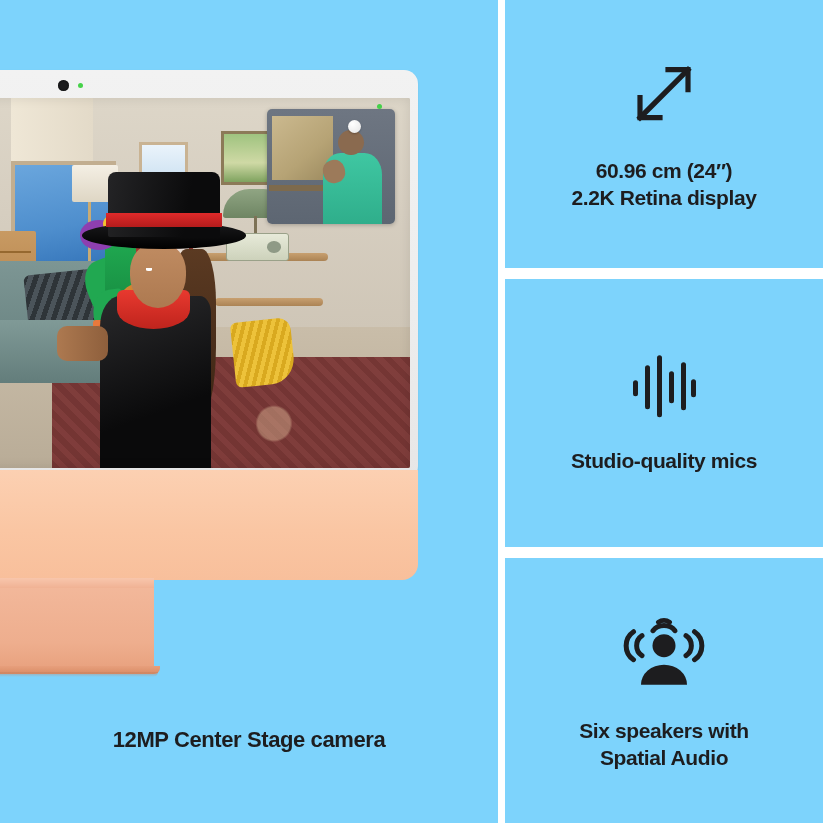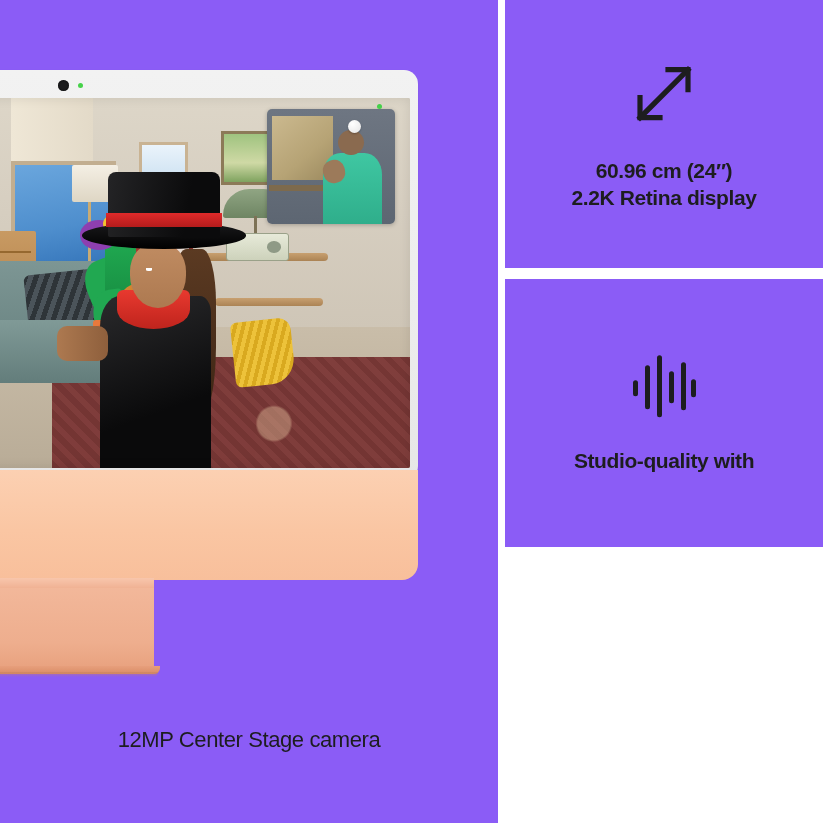--- a/index.html
+++ b/index.html
@@ -17,21 +17,21 @@
   #stage {
     position: relative;
     width: 823px;
     height: 823px;
     background: #ffffff;
   }
 
   
   .panel {
     position: absolute;
-    background: #8b5cf6;
+    background: #7dd3fc;
     overflow: hidden;
   }
 
   
   #panel-camera {
     left: 0;
     top: 0;
     width: 498px;
     height: 823px;
   }
@@ -356,21 +356,21 @@
     border-radius: 0 0 8px 8px;
   }
 
   
   .caption {
     position: absolute;
     left: 0;
     width: 100%;
     text-align: center;
     color: #1d1d1f;
-    font-weight: normal;
+    font-weight: bold;
     letter-spacing: -0.4px;
     line-height: 1.28;
   }
   #caption-camera {
     top: 726px;
     font-size: 22px;
   }
 
   
   #panel-display { left: 505px; top: 0;   width: 318px; height: 268px; }
@@ -531,19 +531,44 @@
         <svg width="66" height="70" viewBox="0 0 66 70" fill="#1d1d1f">
           <rect x="2" y="29" width="5" height="16" rx="2.5"></rect>
           <rect x="14" y="14" width="5" height="44" rx="2.5"></rect>
           <rect x="26" y="4" width="5" height="62" rx="2.5"></rect>
           <rect x="38" y="20" width="5" height="32" rx="2.5"></rect>
           <rect x="50" y="11" width="5" height="48" rx="2.5"></rect>
           <rect x="60" y="28" width="5" height="18" rx="2.5"></rect>
         </svg>
       </span>
       <div class="feature-label">
-        <span>Studio-quality with</span>
+        <span>Studio-quality mics</span>
       </div>
     </div>
   </div>
 
+  <div class="panel" id="panel-speakers">
+    <div class="feature-inner">
+      <span class="feature-icon">
+        <svg width="84" height="80" viewBox="0 0 84 80" fill="none" stroke="#1d1d1f">
+
+          <circle cx="42" cy="35" r="11.5" fill="#1d1d1f" stroke="none"></circle>
+
+          <path d="M19 74 a23 20 0 0 1 46 0 z" fill="#1d1d1f" stroke="none"></path>
+
+          <path d="M31 20 a13 11 0 0 1 22 0" stroke-width="5" stroke-linecap="round"></path>
+          <path d="M36.5 11.5 a9 8 0 0 1 11 0" stroke-width="5" stroke-linecap="round"></path>
+
+          <path d="M20 25 a12 12 0 0 0 0 20" stroke-width="5" stroke-linecap="round"></path>
+          <path d="M11.5 21 a17 17 0 0 0 0 28" stroke-width="5" stroke-linecap="round"></path>
+
+          <path d="M64 25 a12 12 0 0 1 0 20" stroke-width="5" stroke-linecap="round"></path>
+          <path d="M72.5 21 a17 17 0 0 1 0 28" stroke-width="5" stroke-linecap="round"></path>
+        </svg>
+      </span>
+      <div class="feature-label">
+        <span>Six speakers with</span>
+        <span class="line2">Spatial Audio</span>
+      </div>
+    </div>
+  </div>
 
 </div>
 
 </body></html>

